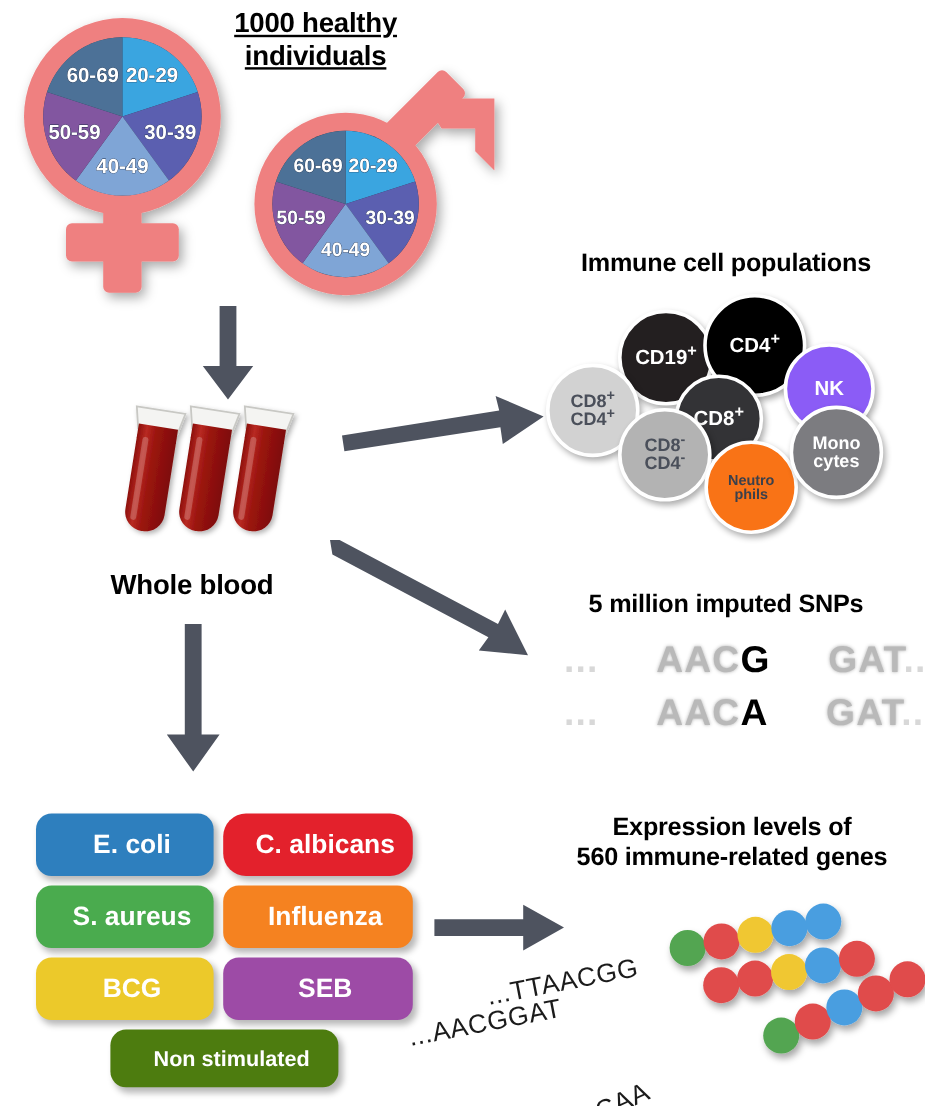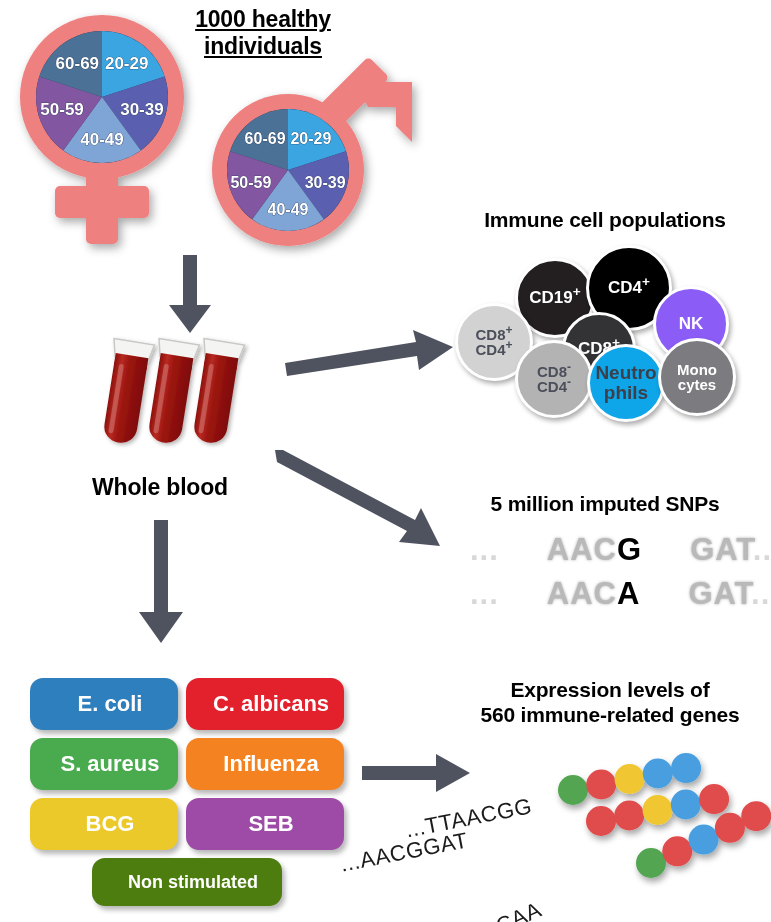--- a/index.html
+++ b/index.html
@@ -223,21 +223,21 @@
       <div>
         <span>NK</span>
       </div>
     </div>
     <div class="cell" style="width: 78px; height: 78px; left: 60px; top: 95px; background: rgb(179, 179, 179); color: rgb(74, 79, 90); font-size: 15px;">
       <div>
         <span>CD8<sup>-</sup></span>
         <span>CD4<sup>-</sup></span>
       </div>
     </div>
-    <div class="cell" style="width: 78px; height: 78px; left: 132px; top: 99px; background: #0ea5e9; color: rgb(59, 64, 75); font-size: 19px;">
+    <div class="cell" style="width: 78px; height: 78px; left: 132px; top: 122px; background: #f97316; color: rgb(59, 64, 75); font-size: 12px;">
       <div>
         <span>Neutro</span>
         <span>phils</span>
       </div>
     </div>
     <div class="cell" style="width: 78px; height: 78px; left: 203px; top: 93px; background: rgb(124, 124, 128); color: rgb(255, 255, 255); font-size: 15px;">
       <div>
         <span>Mono</span>
         <span>cytes</span>
       </div>
@@ -248,21 +248,21 @@
 
 <div class="abs" id="snp-block" style="left:470px;top:532px;width:280px;">
     <div class="snp-seq" style="font-size: 31px; text-align: center; margin-bottom: 8px;"><span class="snp-faint">...</span><span class="snp-dim">AAC</span><span class="snp-strong">G</span><span class="snp-dim">GAT</span><span class="snp-faint">...</span></div>
     <div class="snp-seq" style="font-size: 31px; text-align: right; margin-bottom: 8px;"><span class="snp-faint">...</span><span class="snp-dim">AAC</span><span class="snp-strong">A</span><span class="snp-dim">GAT</span><span class="snp-faint">...</span></div>
   </div>
 
 <div class="abs" id="stimuli-panel" style="left:30px;top:678px;width:315px;height:215px;">
     <div class="pill" style="left: 0px; top: 0px; width: 148px; height: 52px; background: rgb(46, 127, 190); font-size: 22px;">
       <span>E. coli</span>
     </div>
-    <div class="pill" style="left: 156px; top: 0px; width: 158px; height: 52px; background: rgb(227, 33, 44); font-size: 22px;">
+    <div class="pill" style="left: 156px; top: 0px; width: 158px; height: 52px; background: rgb(227, 33, 44); font-size: 22px; border-radius: 19px;">
       <span>C. albicans</span>
     </div>
     <div class="pill" style="left: 0px; top: 60px; width: 148px; height: 52px; background: rgb(74, 171, 78); font-size: 22px;">
       <span>S. aureus</span>
     </div>
     <div class="pill" style="left: 156px; top: 60px; width: 158px; height: 52px; background: rgb(245, 130, 32); font-size: 22px;">
       <span>Influenza</span>
     </div>
     <div class="pill" style="left: 0px; top: 120px; width: 148px; height: 52px; background: rgb(236, 201, 42); font-size: 22px;">
       <span>BCG</span>

